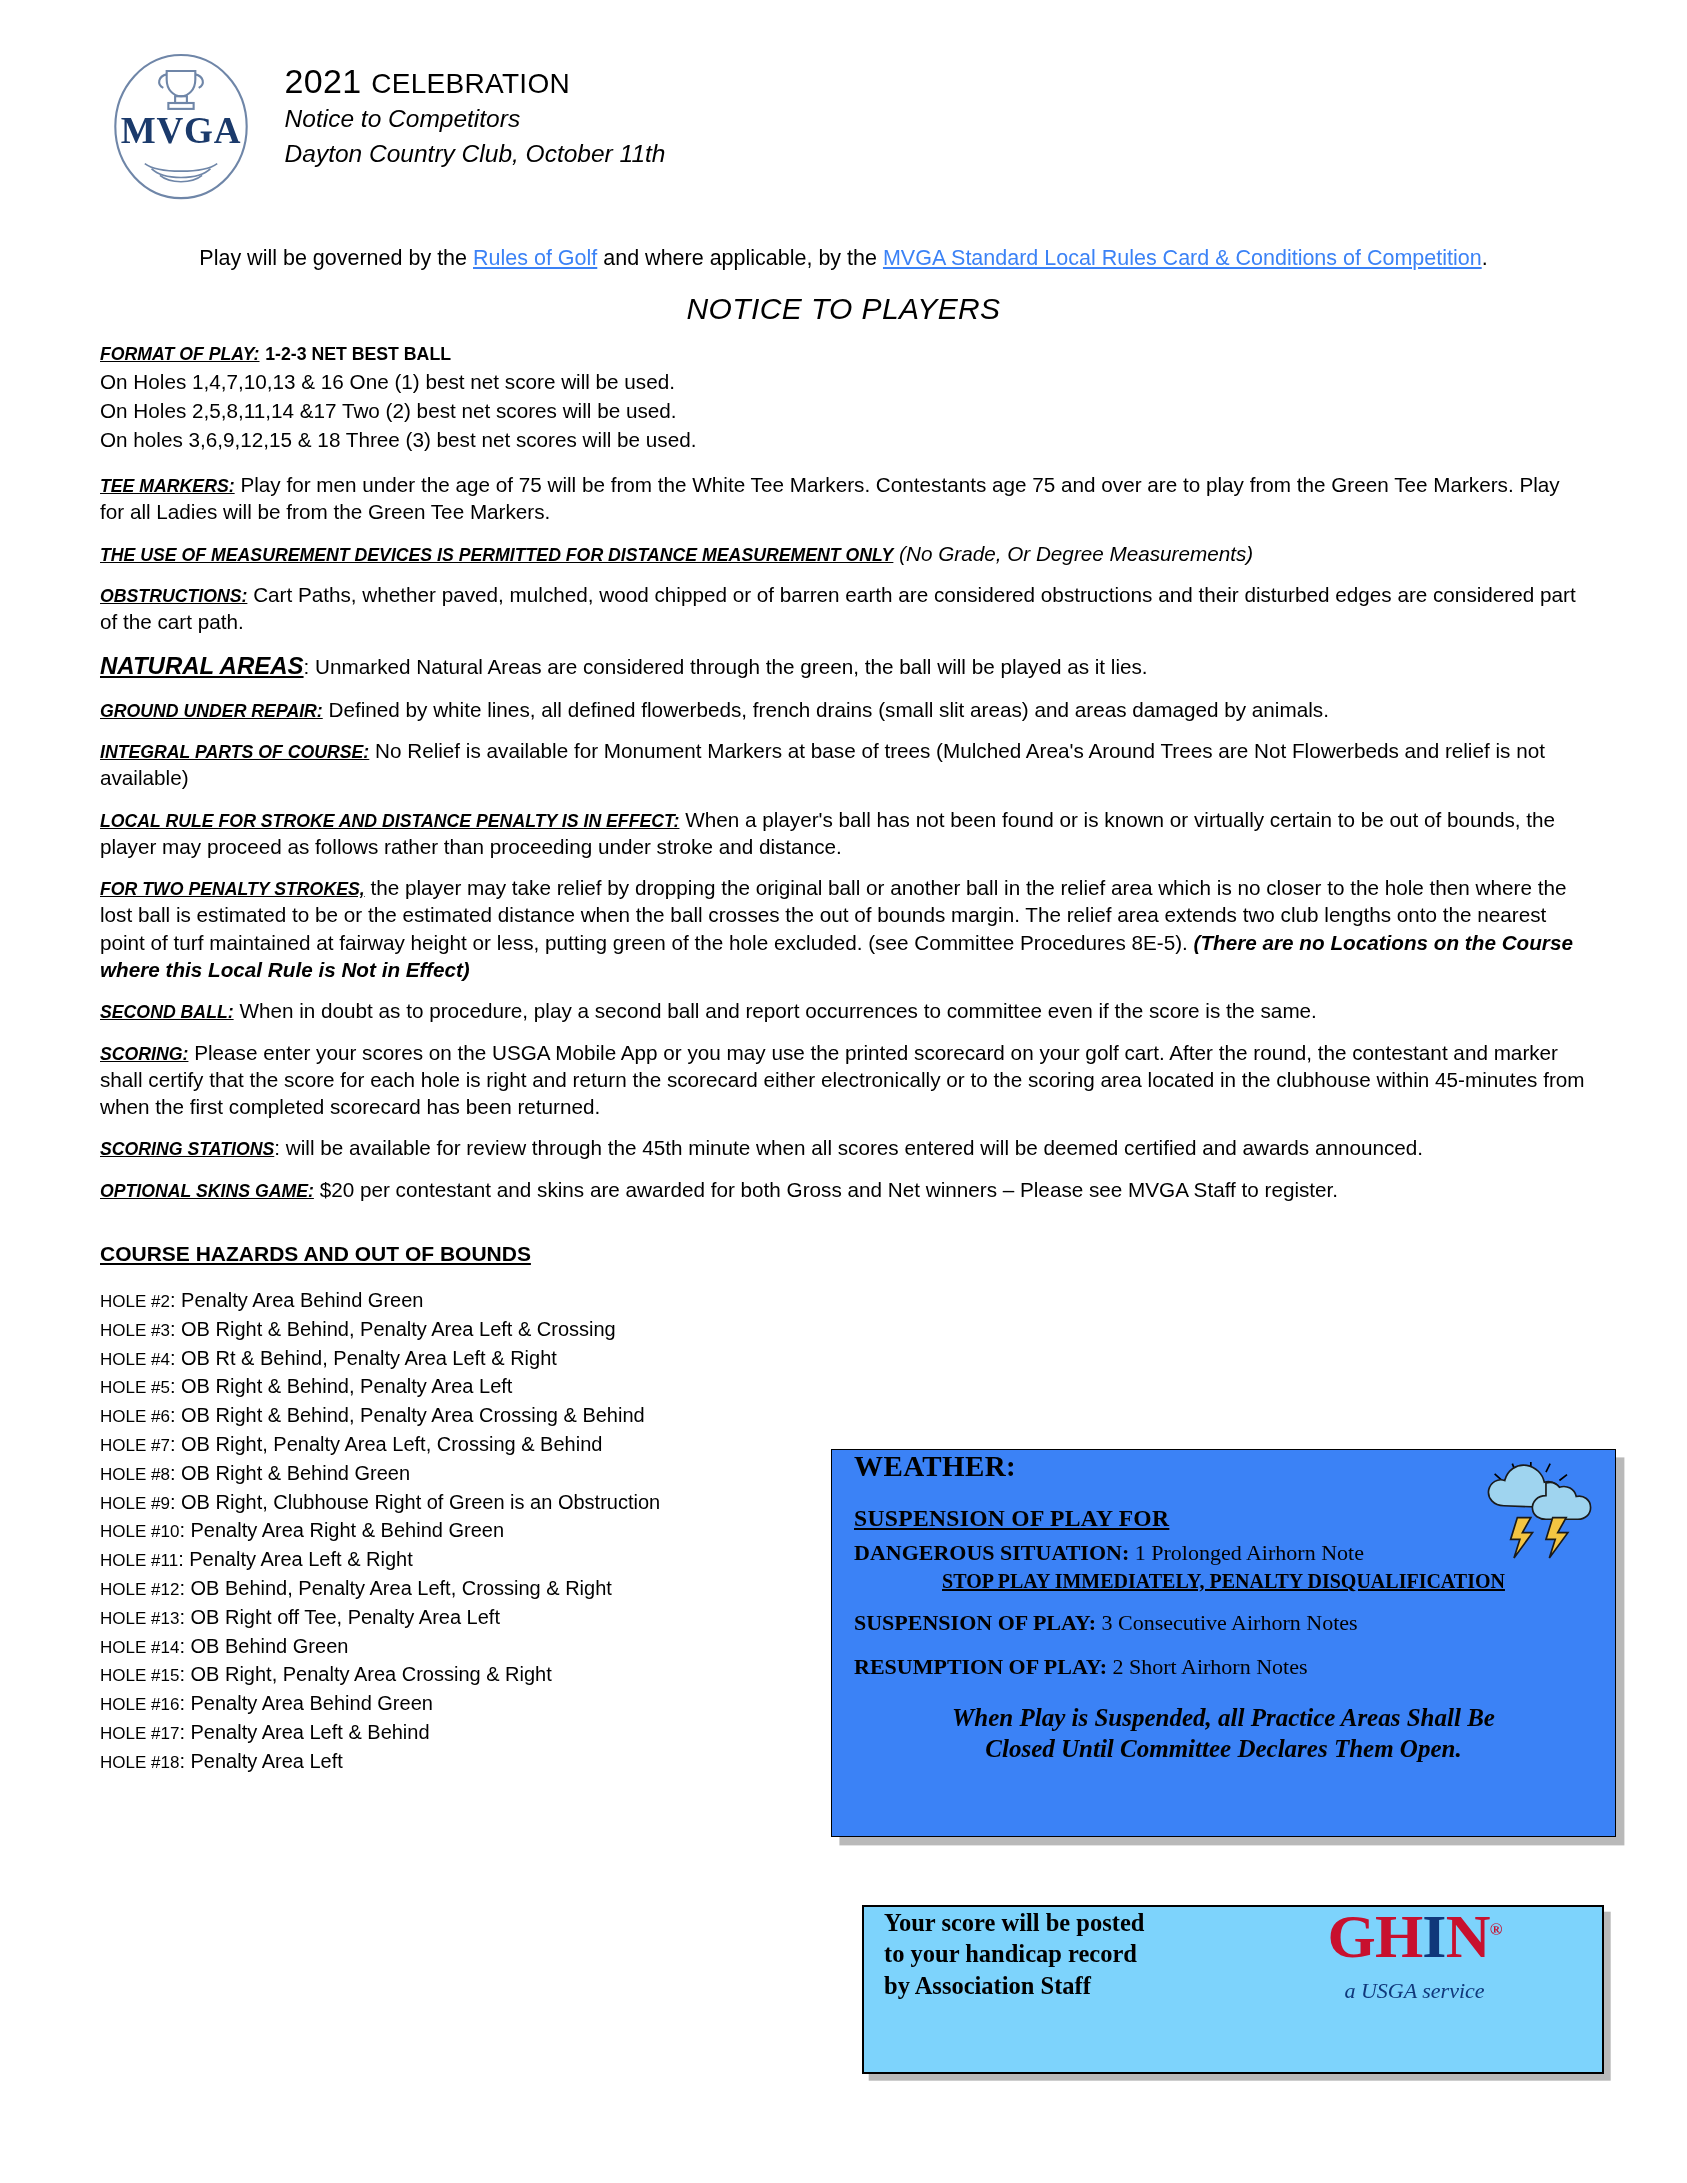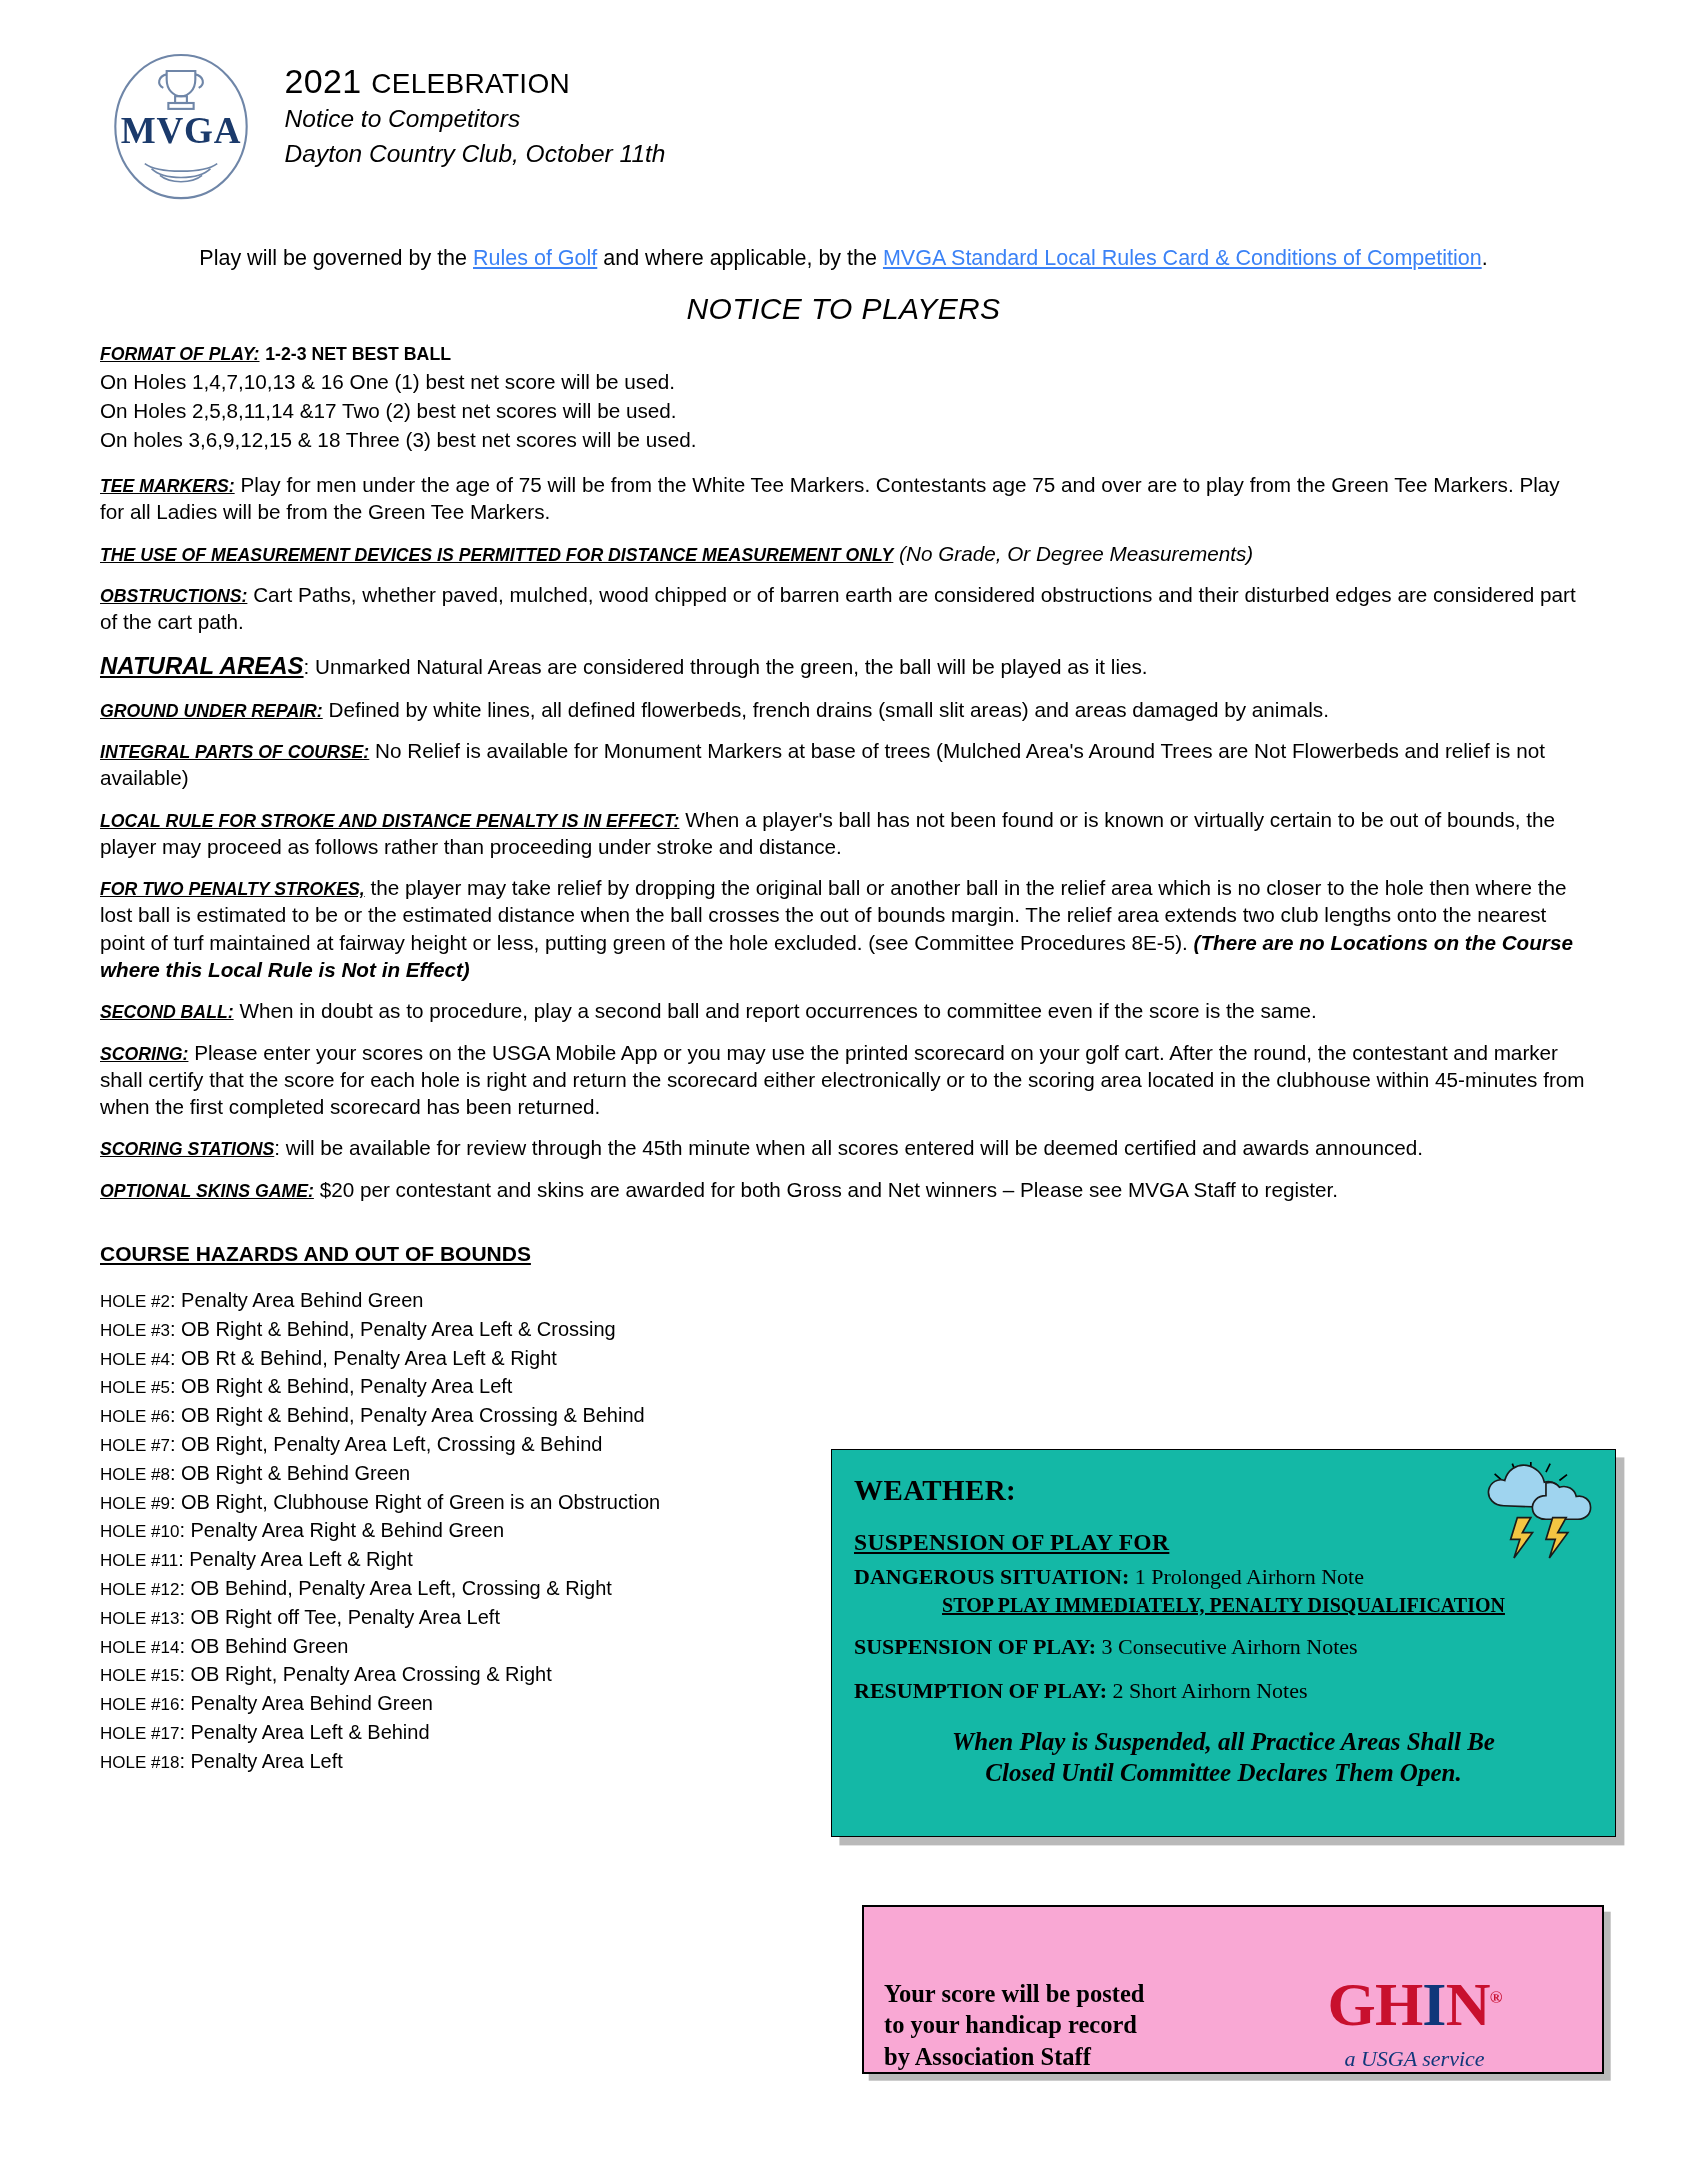--- a/index.html
+++ b/index.html
@@ -107,24 +107,24 @@
   }
   .hz-hole { font-size: 17px; }
   
   .weather-box {
     position: absolute;
     left: 831px;
     top: 1449px;
     width: 785px;
     height: 388px;
     border: 1.7px solid #000;
-    background: #14b8a6;
+    background: #3b82f6;
     box-shadow: 8.4px 8.4px 0 0 #b9b9b9;
     box-sizing: border-box;
-    padding: 24px 22px;
+    padding: 0 22px;
     font-family: "Liberation Serif", serif;
   }
   .weather-title {
     font-size: 29px;
     font-weight: bold;
     letter-spacing: 0.4px;
   }
   .wx-sub {
     font-size: 23.6px;
     font-weight: bold;
@@ -161,25 +161,25 @@
     height: 101px;
   }
   
   .ghin-box {
     position: absolute;
     left: 862px;
     top: 1905px;
     width: 742px;
     height: 169px;
     border: 2.5px solid #000;
-    background: #f9a8d4;
+    background: #7dd3fc;
     box-shadow: 6.7px 6.7px 0 0 #b9b9b9;
     box-sizing: border-box;
     display: flex;
-    align-items: flex-end;
+    align-items: flex-start;
     padding: 0 20px;
   }
   .ghin-text {
     font-family: "Liberation Serif", serif;
     font-weight: bold;
     font-size: 24.5px;
     line-height: 1.28;
     flex: 0 0 auto;
     width: 363px;
   }

